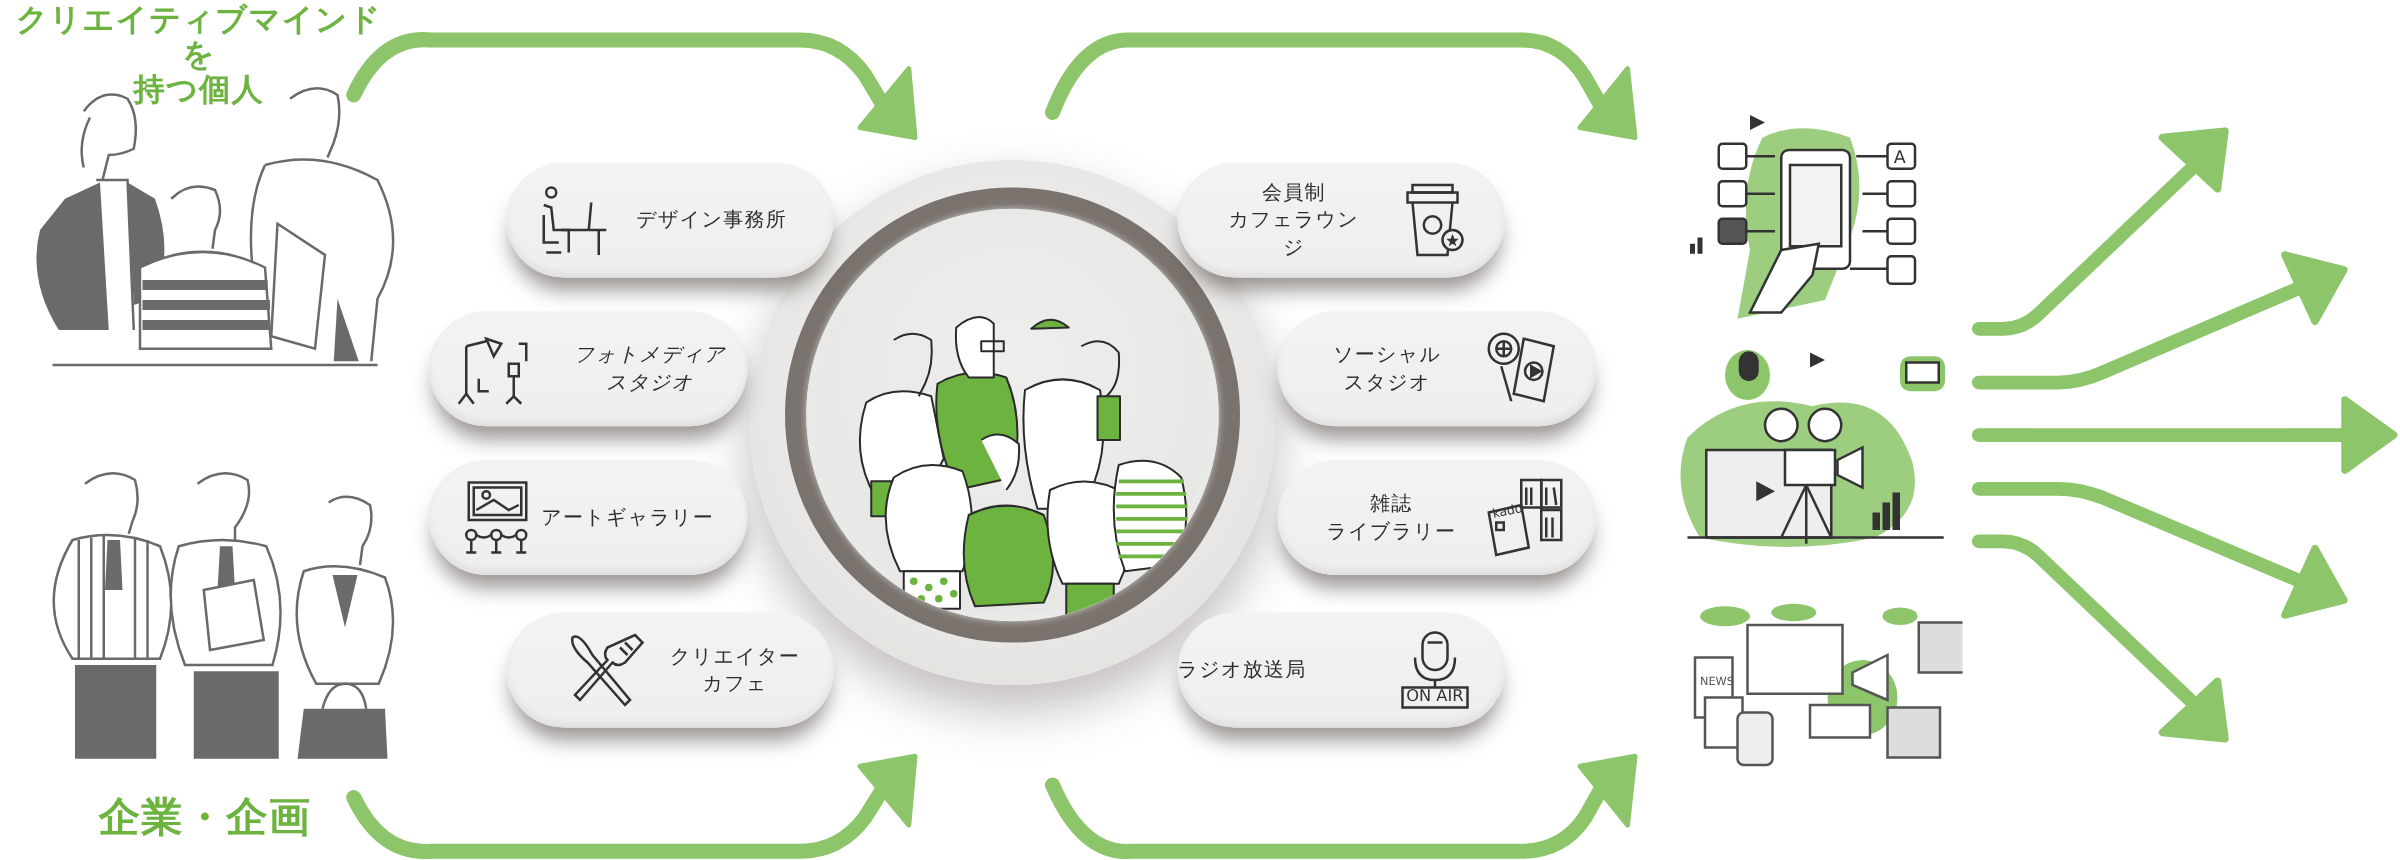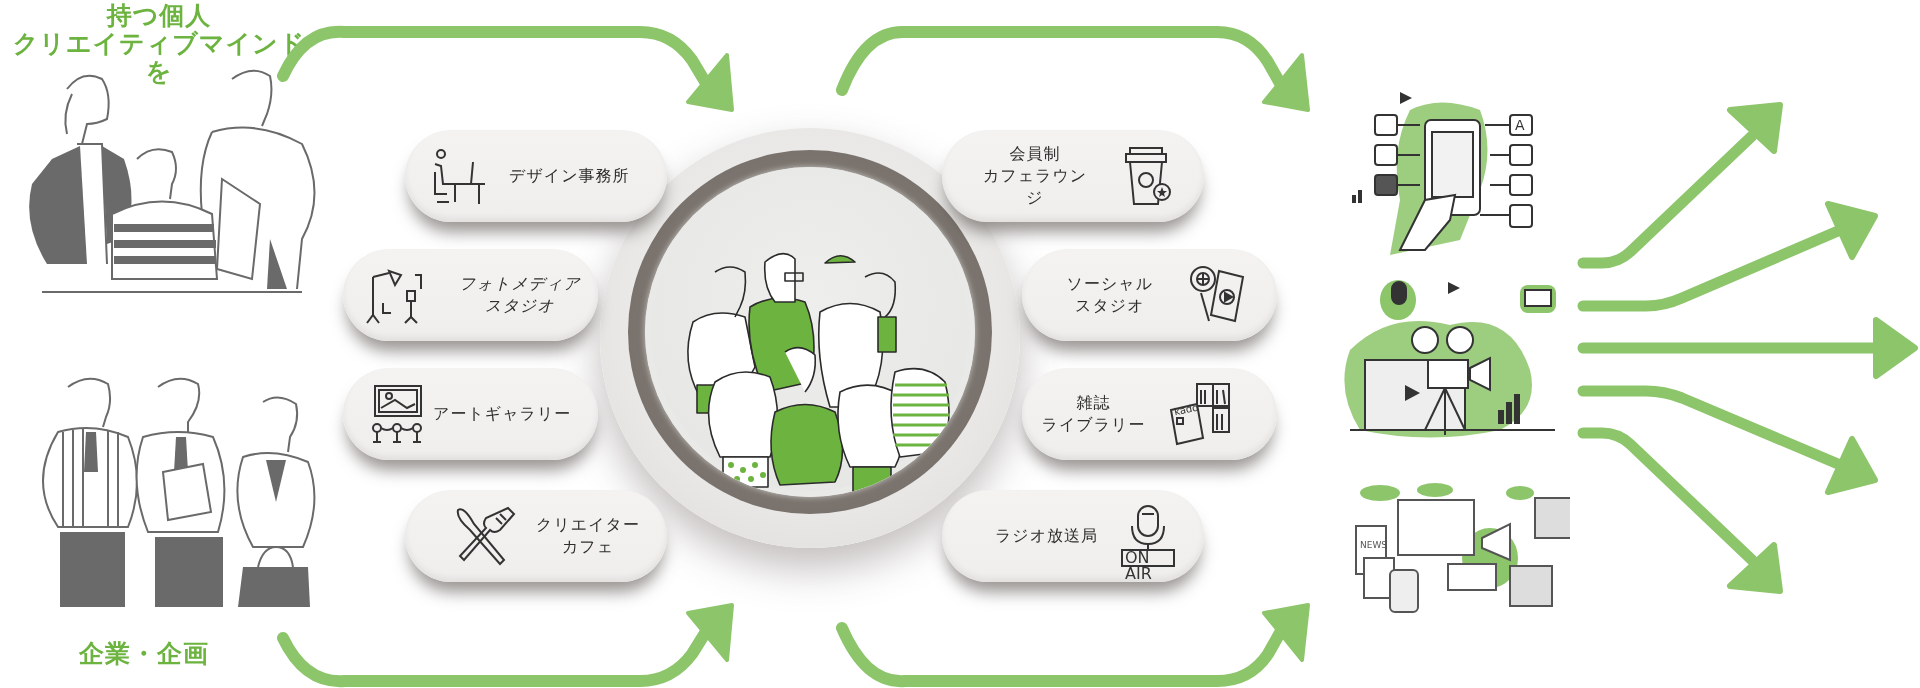--- a/index.html
+++ b/index.html
@@ -21,24 +21,24 @@
   .hub-ring { position: absolute; left: 628px; top: 150px; width: 364px; height: 364px; border-radius: 50%;
               background: radial-gradient(circle at 50% 50%, #8d8782 0%, #7a736d 70%, #5e5853 100%); }
   .hub-inner { position: absolute; left: 645px; top: 167px; width: 330px; height: 330px; border-radius: 50%;
                background: radial-gradient(circle at 50% 40%, #eeeeed 0%, #e4e4e3 100%);
                box-shadow: inset 0 0 0 6px #e9e9e8, 0 0 6px rgba(255,255,255,0.6); overflow: hidden; }
 </style>
 </head>
 <body>
 
 <div class="heading" data-name="creative-individuals-heading" style="left:0;top:2px;width:318px;">
+  <div data-name="heading-line">クリエイティブマインドを</div>
   <div data-name="heading-line">持つ個人</div>
-  <div data-name="heading-line">クリエイティブマインドを</div>
-</div>
-<div class="heading" data-name="companies-heading" style="left:44px;top:640px;width:200px;font-size:25px;">企業・企画</div>
+</div>
+<div class="heading" data-name="companies-heading" style="left:64px;top:640px;width:200px;font-size:33px;">企業・企画</div>
 <div class="heading" data-name="output-heading" style="left:1410px;top:2px;width:340px;">
 </div>
 
 <svg class="abs" data-name="curved-arrows" style="left:0;top:0" width="1920" height="688">
   <g fill="none" stroke="#8cc56a" stroke-width="12" stroke-linecap="round">
     <path d="M283 76 Q305 28 345 32 H640 Q672 32 692 60 L710 90"></path>
     <path d="M842 90 Q865 30 905 32 H1217 Q1249 32 1268 62 L1285 92"></path>
     <path d="M283 638 Q305 684 345 681 H640 Q672 681 692 654 L712 622"></path>
     <path d="M842 628 Q866 684 905 681 H1217 Q1250 681 1268 654 L1286 622"></path>
   </g>
@@ -262,21 +262,21 @@
         <line x1="10" y1="16" x2="22" y2="16"></line>
         <line x1="16" y1="10" x2="16" y2="22"></line>
         <path d="M32 8 L56 14 L48 58 L24 52 Z"></path>
         <circle cx="40" cy="34" r="7"></circle>
         <polygon points="38,30 45,34 38,38" fill="#333"></polygon>
         <path d="M14 30 L22 58"></path>
       </g>
   </svg>
 </div>
 
-<div class="pill" data-name="facility-magazine-library" style="left:1022px;top:368px;width:255px;justify-content:center;">
+<div class="pill" data-name="facility-magazine-library" style="left:1022px;top:368px;width:255px;justify-content:flex-end;">
   <div class="lbl" style="margin-right:22px;">
     <div data-name="facility-label">雑誌</div>
     <div data-name="facility-label">ライブラリー</div>
   </div>
   <div class="ico" data-name="magazine-bookshelf-icon" style="position:relative;margin-right:26px;">
     <svg viewBox="0 0 64 64" width="64" height="64" style="position:absolute;left:0;top:0;">
       <g fill="none" stroke="#333" stroke-width="2">
           <rect x="30" y="2" width="16" height="22"></rect>
           <rect x="46" y="2" width="16" height="22"></rect>
           <rect x="46" y="26" width="16" height="24"></rect>
@@ -287,35 +287,35 @@
           <line x1="50" y1="32" x2="50" y2="48"></line>
           <line x1="55" y1="32" x2="55" y2="48"></line>
           <path d="M4 28 L30 22 L36 56 L10 62 Z" fill="#f1f0ee"></path>
           <rect x="10" y="36" width="6" height="6"></rect>
         </g>
     </svg>
     <span data-name="magazine-title-text" style="position:absolute;left:7px;top:22px;font-size:10px;transform:rotate(-12deg);color:#333;">kado</span>
   </div>
 </div>
 
-<div class="pill" data-name="facility-radio-station" style="left:942px;top:490px;width:262px;justify-content:flex-end;">
+<div class="pill" data-name="facility-radio-station" style="left:942px;top:490px;width:262px;justify-content:space-between;">
   <div class="lbl" style="margin-right:18px;">
     <div data-name="facility-label">ラジオ放送局</div>
   </div>
   <div class="ico" data-name="microphone-on-air-icon" style="position:relative;margin-right:24px;">
     <svg viewBox="0 0 64 64" width="64" height="64" style="position:absolute;left:0;top:0;">
       <g fill="none" stroke="#333" stroke-width="2">
           <rect x="22" y="2" width="20" height="30" rx="10"></rect>
           <path d="M16 22 Q16 40 32 40 Q48 40 48 22"></path>
           <line x1="32" y1="40" x2="32" y2="46"></line>
           <line x1="26" y1="10" x2="38" y2="10"></line>
           <rect x="6" y="46" width="52" height="16"></rect>
         </g>
     </svg>
-    <span data-name="on-air-text" style="position:absolute;left:9px;top:46px;font-size:16px;line-height:16px;color:#333;">ON AIR</span>
+    <span data-name="on-air-text" style="position:absolute;left:9px;top:46px;font-size:13px;line-height:16px;color:#333;">ON AIR</span>
   </div>
 </div>
 
 <svg class="abs" data-name="smartphone-apps-illustration" style="left:1330px;top:70px" width="240" height="190" viewBox="0 0 240 190">
   <path d="M80 40 Q110 25 150 40 Q165 80 150 120 L130 170 L60 185 L70 130 Q60 80 80 40 Z" fill="#8cc56a" opacity="0.85"></path>
   <g fill="#fff" stroke="#333" stroke-width="2">
     <rect x="95" y="50" width="55" height="95" rx="6"></rect>
     <rect x="102" y="62" width="41" height="65" fill="#f2f2f2"></rect>
     <path d="M70 180 L95 130 L125 125 L120 150 L95 180 Z"></path>
     <rect x="45" y="45" width="22" height="20" rx="3"></rect>

